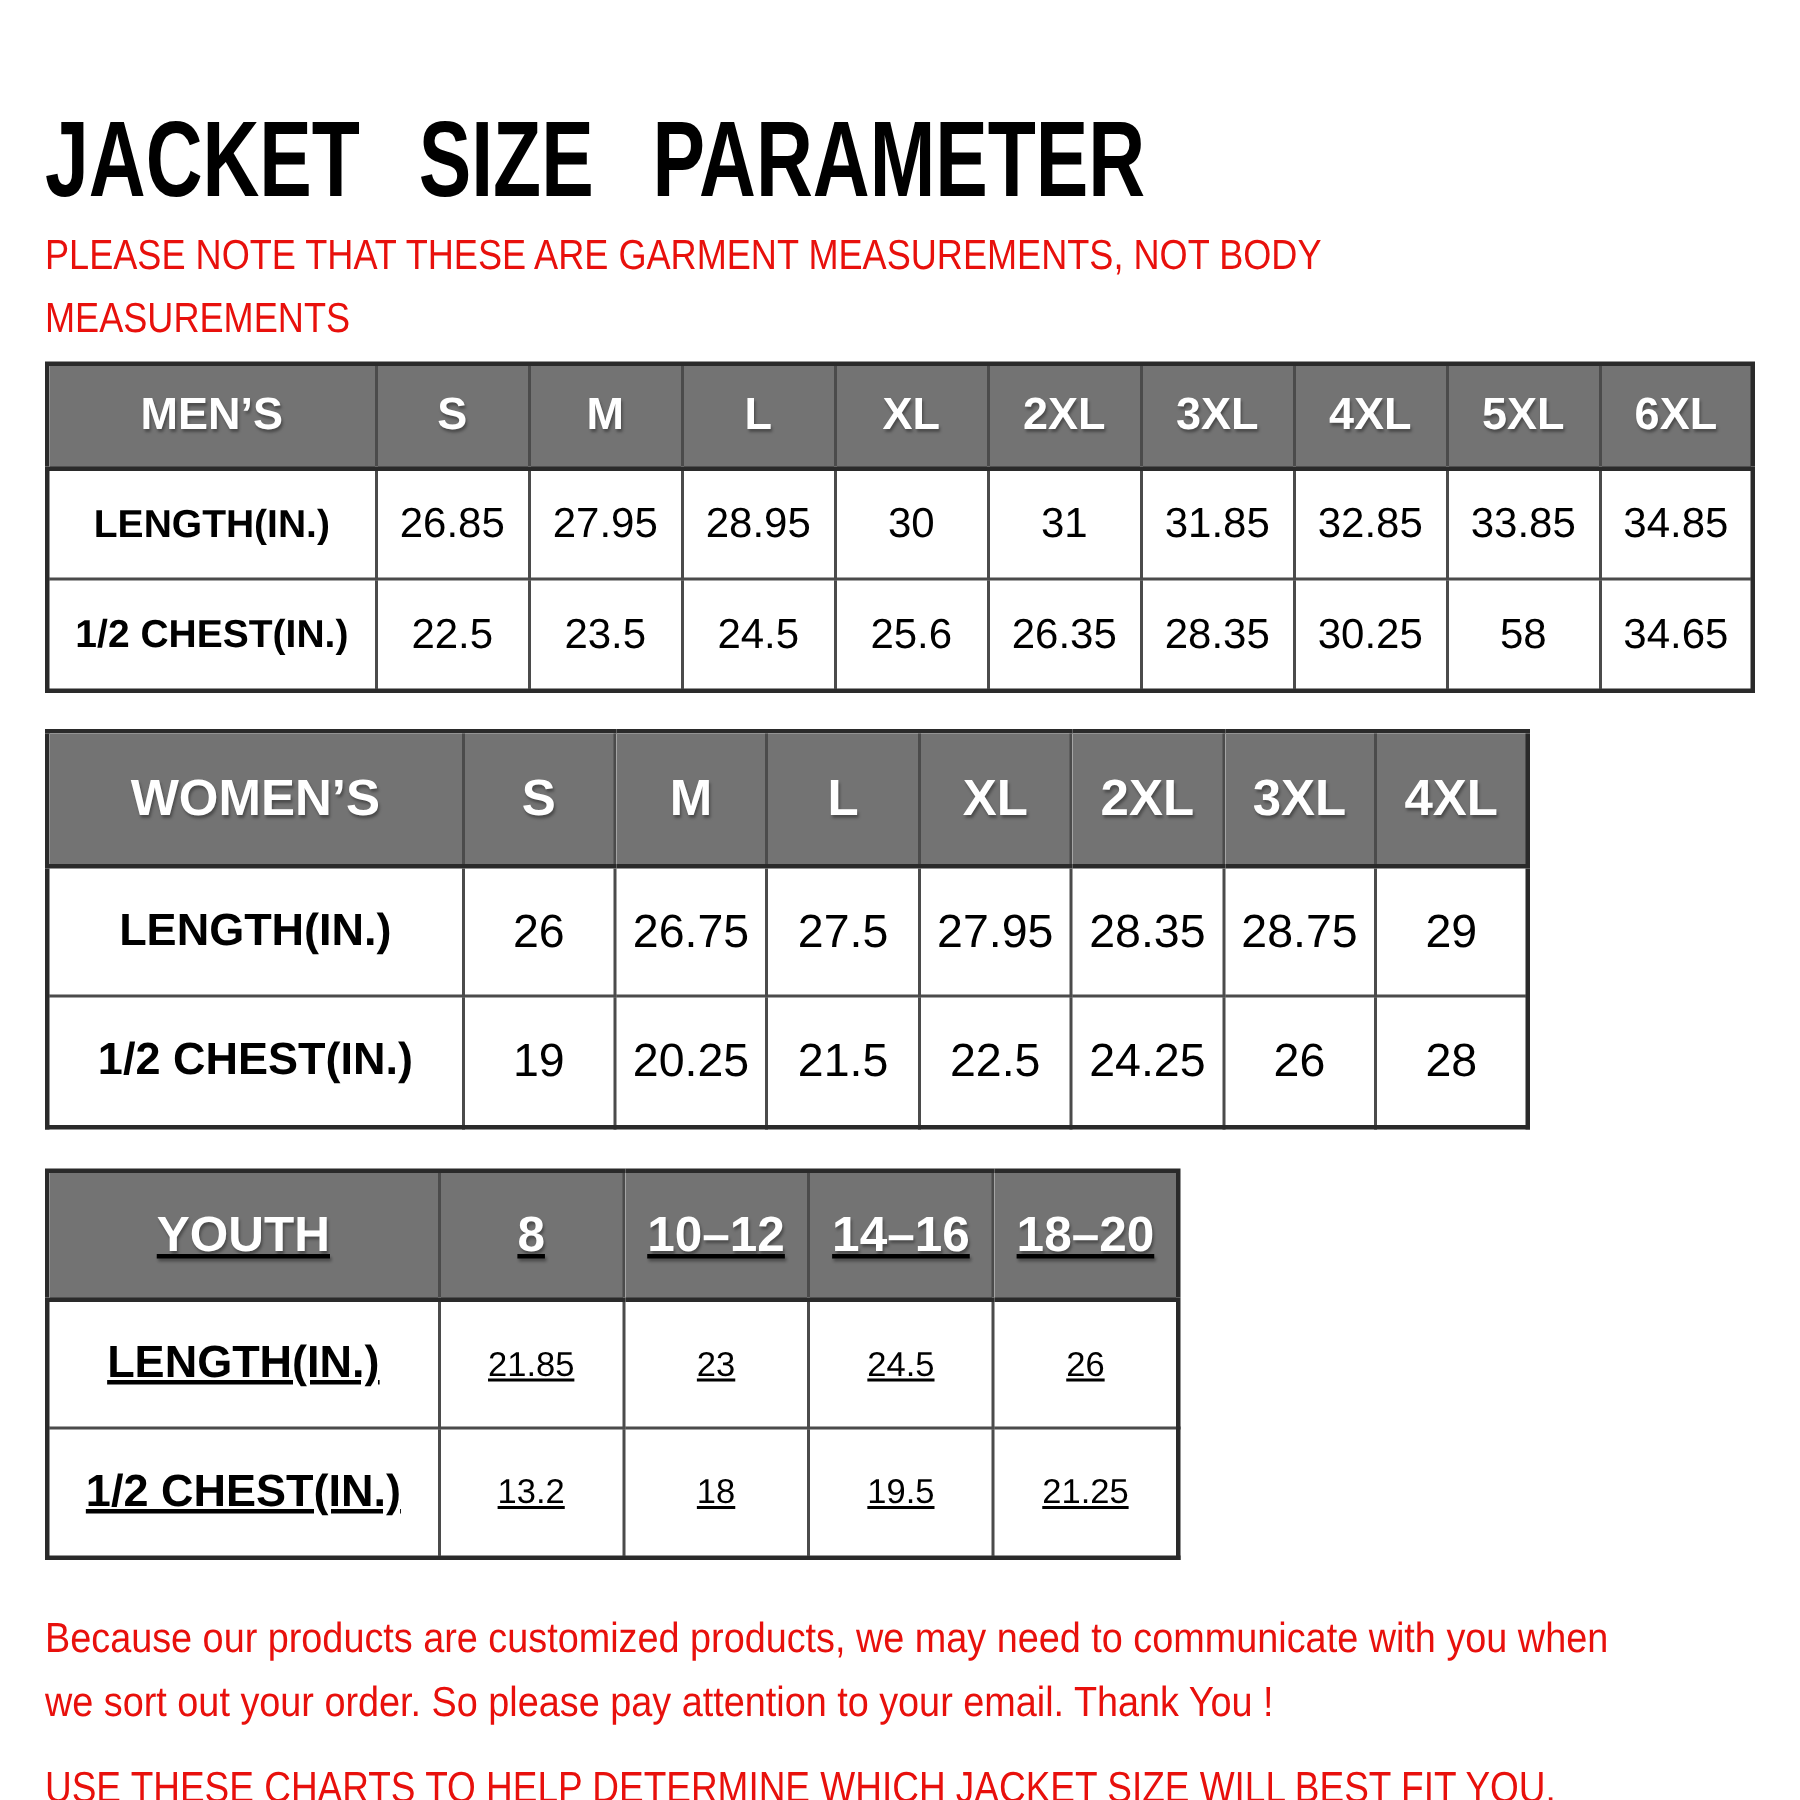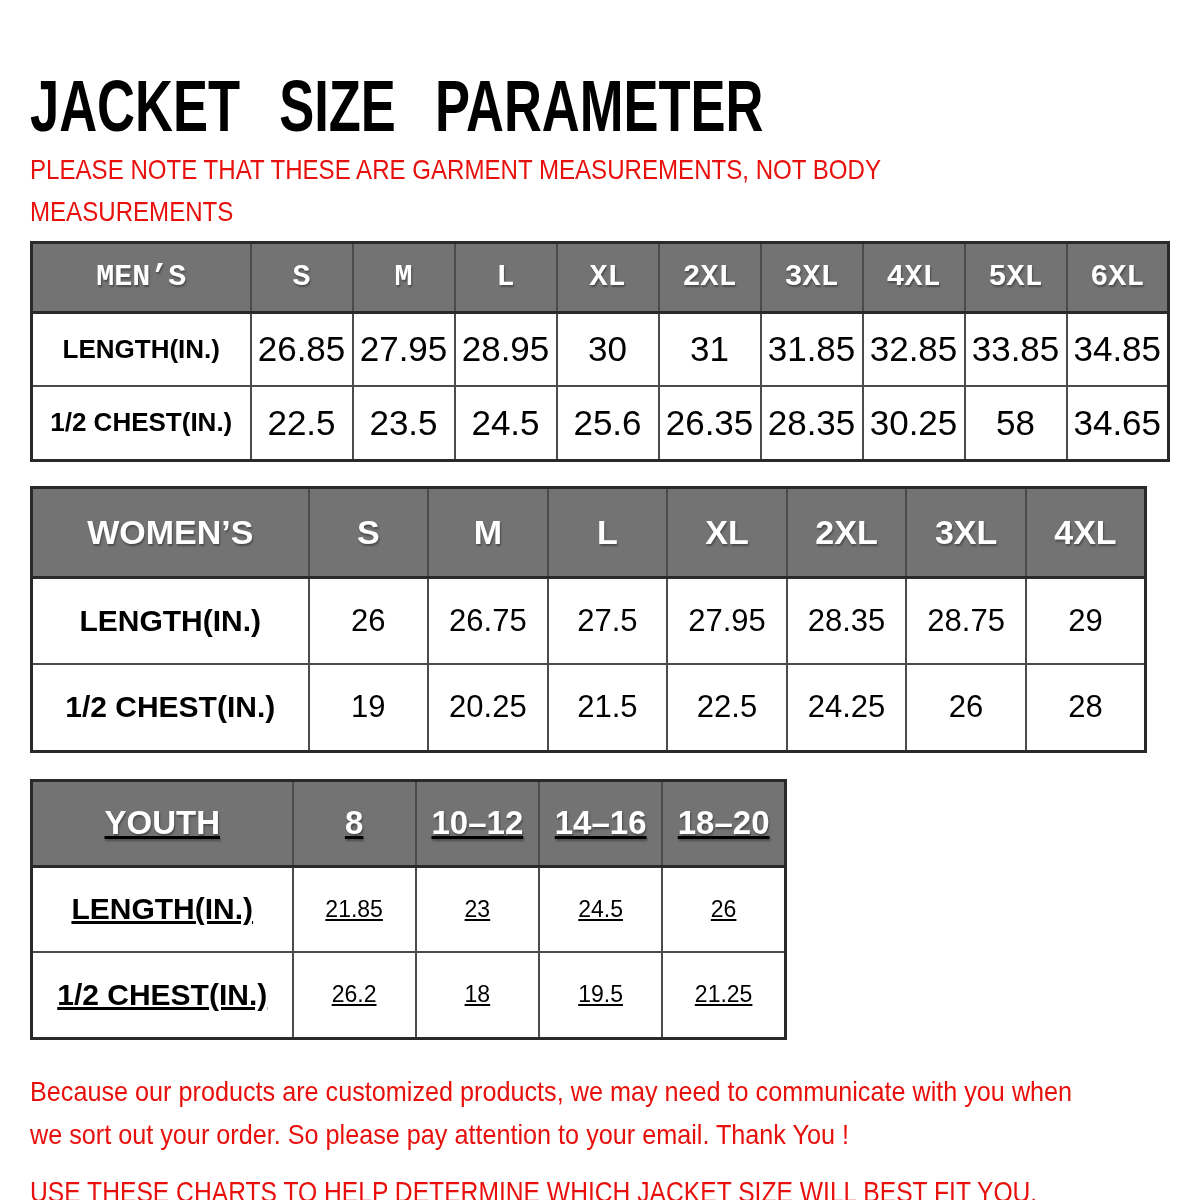--- a/index.html
+++ b/index.html
@@ -58,28 +58,28 @@
     font-weight: bold;
     border-top: 3px solid var(--border-dark, #2a2a2a);
     border-bottom: 3px solid var(--border-dark, #2a2a2a);
     text-shadow: 1px 2px 2px rgba(0,0,0,0.35);
   }
   .size-table td.label { font-weight: bold; }
 
   .mens { margin-top: 8px; }
   .mens table { width: 1140px; }
   .mens th.cat { width: 219px; }
-  .mens thead tr { height: 70px; font-family: Liberation Mono, monospace; }
+  .mens thead tr { height: 70px; }
   .mens tbody tr { height: 74px; }
   .mens th { font-size: 30px; }
-  .mens td { font-size: 35px; }
+  .mens td { font-size: 28px; }
   .mens td.label { font-size: 26px; }
 
   .womens { margin-top: 24px; }
-  .womens table { width: 1117px; border-radius: 31px; }
+  .womens table { width: 990px; border-radius: 31px; }
   .womens th.cat { width: 277px; }
   .womens thead tr { height: 90px; }
   .womens tbody tr { height: 87px; }
   .womens th { font-size: 34px; }
   .womens td { font-size: 31px; }
   .womens td.label { font-size: 30px; }
 
   .youth { margin-top: 26px; }
   .youth table { width: 757px; text-decoration: underline; }
   .youth th.cat { width: 261px; }
@@ -210,21 +210,21 @@
         <tbody>
           <tr>
             <td class="label">LENGTH(IN.)</td>
             <td>21.85</td>
             <td>23</td>
             <td>24.5</td>
             <td>26</td>
           </tr>
           <tr>
             <td class="label">1/2 CHEST(IN.)</td>
-            <td>26.2</td>
+            <td>13.2</td>
             <td>18</td>
             <td>19.5</td>
             <td>21.25</td>
           </tr>
         </tbody>
       </table>
     </div>
 
   <p class="footer-para">Because our products are customized products, we may need to communicate with you when we sort out your order. So please pay attention to your email. Thank You !</p>
   <p class="footer-charts">USE THESE CHARTS TO HELP DETERMINE WHICH JACKET SIZE WILL BEST FIT YOU.</p>

